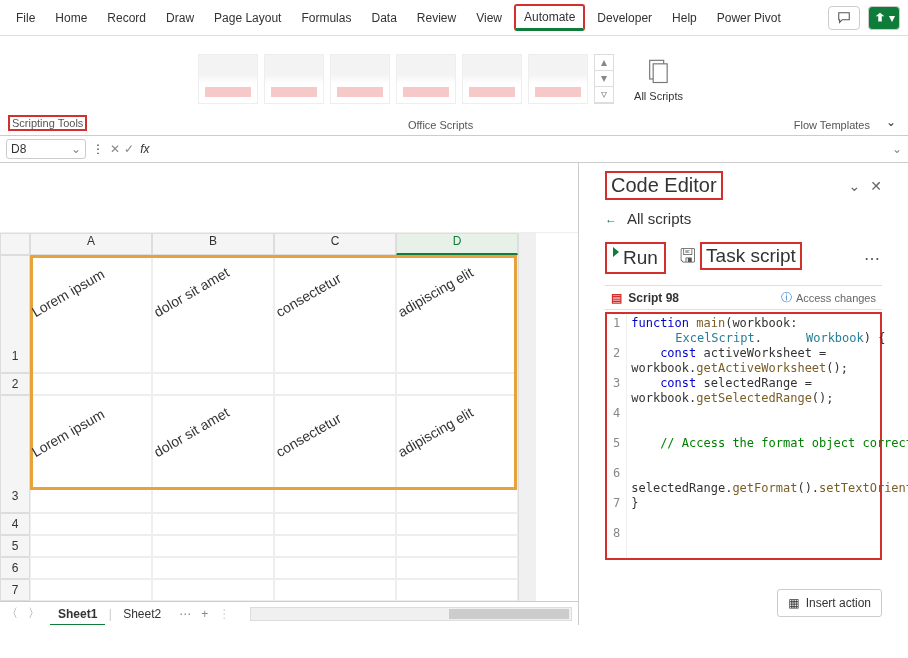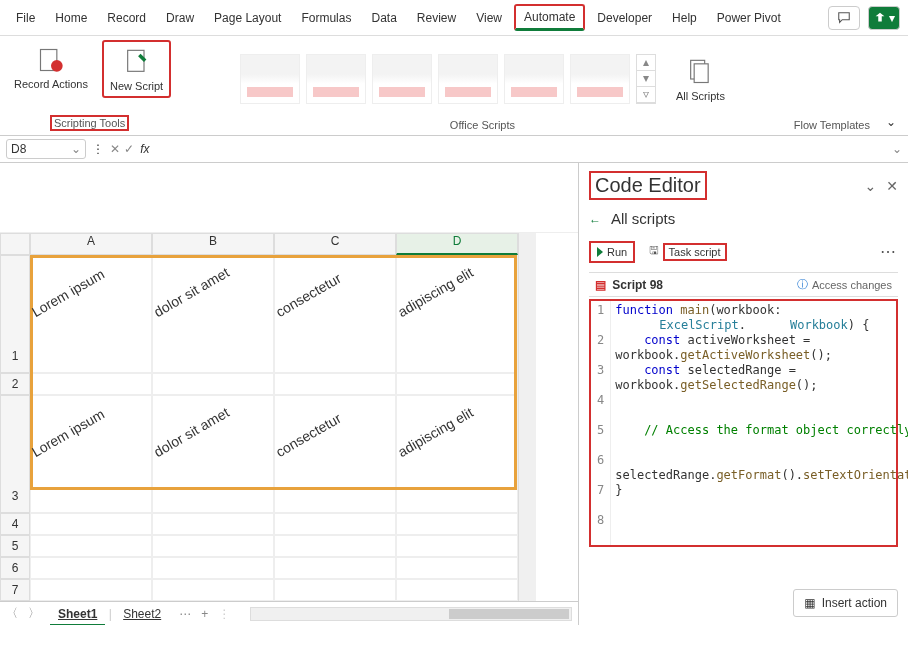--- a/index.html
+++ b/index.html
@@ -39,32 +39,32 @@
 .col-header.selected { background:#e7f1e7; border-bottom:2px solid #0f7c3a; color:#0f7c3a;}
 .row-header { width:30px; height:22px; border:1px solid #ddd; background:#f5f5f5; text-align:center; font-size:12px; line-height:20px;}
 .cell-row { display:flex;}
 .cell { width:122px; height:22px; border:1px solid #eee; }
 .tallrow .row-header, .tallrow .cell { height:118px;}
 .rotated-text { transform: rotate(-30deg); transform-origin: left bottom; white-space:nowrap; position:relative; left: 6px; top: 48px; font-size:14px; }
 .orange-box { position:absolute; border: 3px solid #e8a23c; pointer-events:none;}
 .scroll-v { width:18px; background:#f0f0f0; border-left:1px solid #ddd;}
 .tabs { display:flex; align-items:center; border-top:1px solid #ccc; padding:3px 6px; gap:10px; font-size:12px;}
 .tabs .nav { color:#888; }
-.tabs .sheet { padding:3px 8px; cursor:pointer;text-decoration:underline;}
+.tabs .sheet { padding:3px 8px; cursor:pointer;}
 .tabs .sheet.active { border-bottom:2px solid #0f7c3a; font-weight:bold;}
 .hscroll { flex:1; height:14px; background:#f0f0f0; margin-left:10px; position:relative; border:1px solid #ddd;}
 .hscroll .thumb { position:absolute; right:2px; top:1px; bottom:1px; width:120px; background:#ccc;}
-.pane { width: 330px; border-left:1px solid #ccc; padding: 8px 10px; display:flex; flex-direction:column;}
+.pane { width: 330px; border-left:1px solid #ccc; padding: 8px 26px; display:flex; flex-direction:column;}
 .pane-header { display:flex; align-items:center; justify-content:space-between; margin-bottom:10px;}
 .pane-title { font-size: 20px; color:#333;}
 .red-box { border:2px solid #d32f2f; padding: 1px 4px;}
 .pane-ctrls { display:flex; gap:10px; color:#666; font-size:14px;}
 .all-scripts { display:flex; align-items:center; gap:10px; margin-bottom:12px; color:#0f7c3a;}
 .toolbar { display:flex; align-items:center; gap:8px; margin-bottom:8px;}
-.toolbar .btn { display:flex; align-items:center; gap:4px; padding:3px 6px; font-size:11px; cursor:pointer;}
+.toolbar .btn { display:flex; align-items:flex-start; gap:4px; padding:3px 6px; font-size:19px; cursor:pointer;}
 .toolbar .more { margin-left:auto; font-size:16px; letter-spacing:2px; color:#555;}
 .script-bar { display:flex; align-items:center; justify-content:space-between; padding:4px 6px; border-top:1px solid #ddd; border-bottom:1px solid #ddd;}
 .script-name { display:flex; align-items:center; gap:6px; font-weight:bold; color:#333;}
 .unsaved { color:#666; font-size:11px; display:flex; align-items:center; gap:4px;}
 .code-area { border:2px solid #d32f2f; margin-top:2px; font-family: Consolas, monospace; font-size:12px; display:flex;}
 .gutter { background:#fff; color:#888; text-align:right; padding:2px 6px; border-right:1px solid #eee;}
 .gutter div{ height:30px; line-height:14px;}
 .code { padding:2px 4px; flex:1; white-space:pre-wrap; line-height:15px;}
 .tk-kw{color:#0000cc;} .tk-type{color:#267f99;margin-left:44px;} .tk-fn{color:#795e26;} .tk-comm{color:#008000;}
 .insert-action { align-self:flex-end; margin-top:auto; border:1px solid #ccc; padding:6px 10px; display:flex; align-items:center; gap:6px; border-radius:3px; color:#333;}
@@ -96,40 +96,20 @@
   <div class="iconbtn sharebtn">
       <svg width="14" height="14" viewBox="0 0 16 16">
         <path fill="#fff" d="M8 2l5 4h-3v6H6V6H3z"></path>
       </svg>
       <span style="margin-left:2px;">▾</span>
     </div>
 </div>
 
 <div class="ribbon">
   <div class="ribbon-group">
-    <div class="items">
-      <div class="big-btn">
-        <div class="icon">
-            <svg width="28" height="28" viewBox="0 0 24 24">
-              <rect x="3" y="3" width="14" height="18" fill="none" stroke="#777"></rect>
-              <circle cx="17" cy="17" r="5" fill="#d32f2f"></circle>
-            </svg>
-          </div>
-        <span>Record Actions</span>
-      </div>
-      <div class="big-btn highlighted">
-        <div class="icon">
-            <svg width="28" height="28" viewBox="0 0 24 24">
-              <rect x="4" y="2" width="14" height="18" fill="none" stroke="#777"></rect>
-              <path d="M14 6l5 5" stroke="#0f7c3a" stroke-width="3"></path>
-            </svg>
-          </div>
-        <span>New Script</span>
-      </div>
-    </div>
     <div class="label scripting-highlight">Scripting Tools</div>
   </div>
 
   <div class="ribbon-group" style="flex:1;">
     <div class="items" style="align-items:center;">
       <div class="gallery">
         <div class="thumb"></div>
           <div class="thumb"></div>
           <div class="thumb"></div>
         <div class="thumb"></div>

